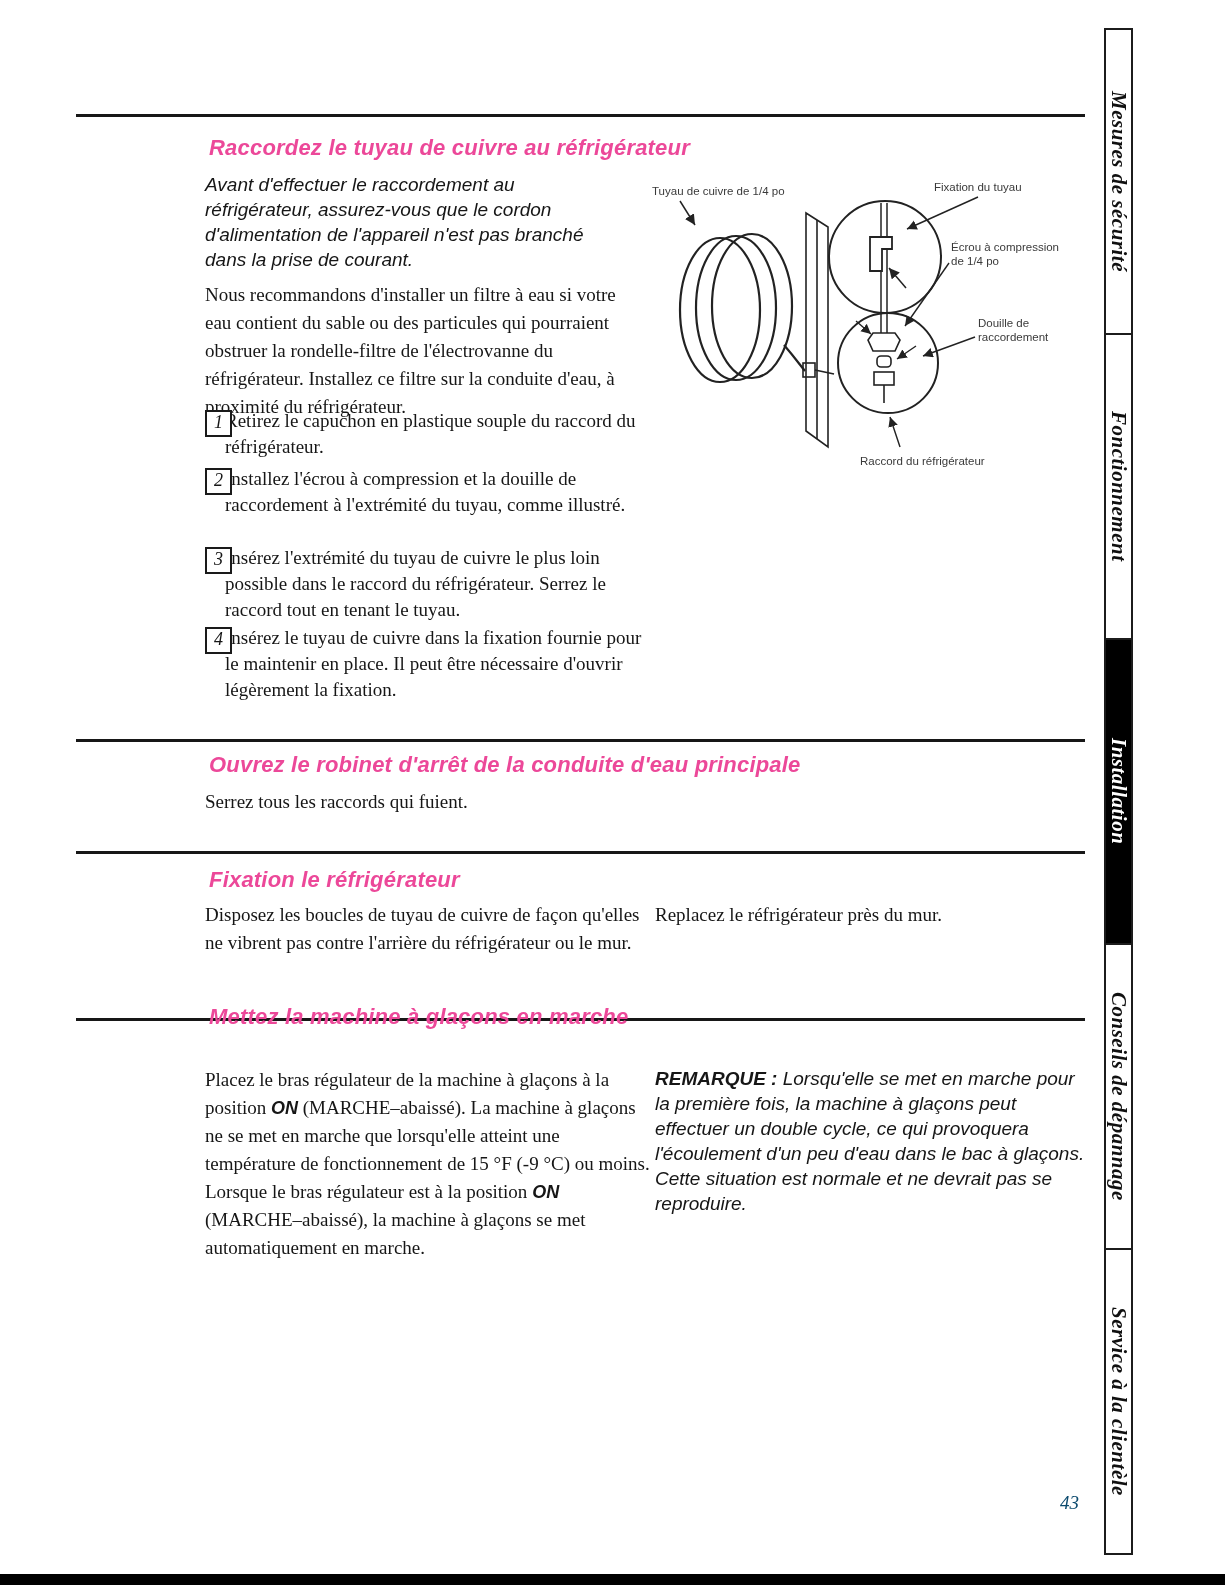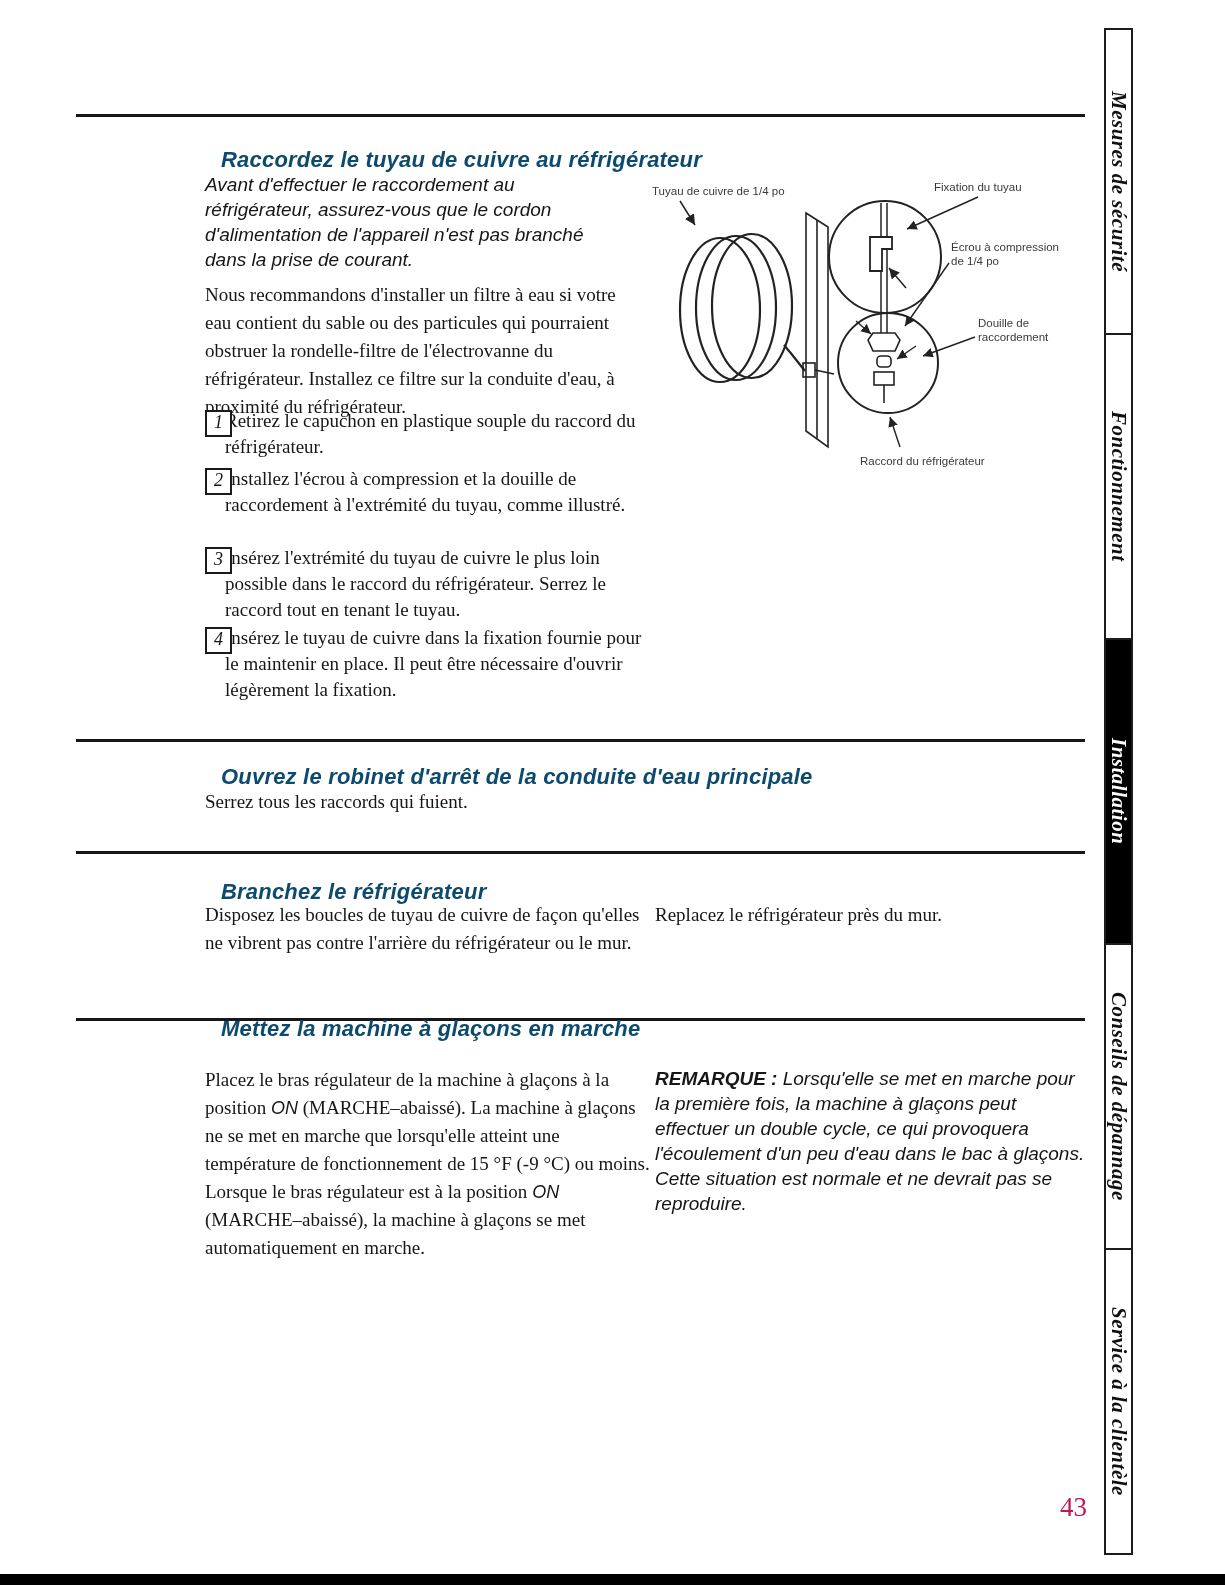--- a/index.html
+++ b/index.html
@@ -3,45 +3,45 @@
 <meta charset="utf-8">
 <style>
   html,body{margin:0;padding:0}
   body{
     width:1225px;height:1585px;position:relative;background:#ffffff;
     font-family:"Liberation Serif",serif;color:#161616;overflow:hidden;
   }
   .abs{position:absolute}
   .rule{position:absolute;left:76px;width:1009px;height:3px;background:#171717}
   .section-title{
-    position:absolute;left:205px;margin:16px;
+    position:absolute;left:205px;margin:4px;
     font-family:"Liberation Sans",sans-serif;font-style:italic;font-weight:700;
-    font-size:22px;letter-spacing:.2px;color:#0c4a6e;white-space:nowrap;
+    font-size:22px;letter-spacing:.2px;color:#ec4899;white-space:nowrap;
   }
   .serif{font-size:19px;line-height:28px}
   .sans-italic{font-family:"Liberation Sans",sans-serif;font-style:italic;font-size:19px;line-height:25px}
   .step{position:absolute;left:205px;width:448px;font-size:19px;line-height:26px}
   .step-box{
     position:absolute;left:0;top:2px;width:23px;height:23px;border:2px solid #1a1a1a;
     font-style:italic;font-size:18px;line-height:21px;text-align:center;background:#fff;
   }
   .step-text{display:block;margin-left:20px}
-  .bold-on{font-family:"Liberation Sans",sans-serif;font-weight:400;font-style:italic;font-size:18px}
+  .bold-on{font-family:"Liberation Sans",sans-serif;font-weight:700;font-style:italic;font-size:18px}
   .note-label{font-weight:700}
   .sidebar{position:absolute;left:1104px;top:28px;width:63px}
   .side-tab{
     height:303px;border:2px solid #1c1c1c;border-bottom:none;
     display:flex;align-items:center;justify-content:center;
     writing-mode:vertical-rl;font-style:italic;font-weight:700;font-size:21px;
     letter-spacing:.5px;background:#fff;color:#101010;
   }
   .side-tab:last-child{border-bottom:2px solid #1c1c1c}
   .side-tab.active{background:#000;color:#fff}
   .dlabel{font-family:"Liberation Sans",sans-serif;font-size:11.5px;fill:#3a3a3a}
-  .pagenum{position:absolute;left:1060px;top:1492px;font-size:27px;color:#be185d}
+  .pagenum{position:absolute;left:1060px;top:1492px;font-style:italic;font-size:19px;color:#0c4a6e}
   .bottom-bar{position:absolute;left:0;top:1574px;width:1225px;height:11px;background:#000}
 </style>
 </head>
 <body>
 
 <div class="rule" style="top:114px"></div>
 
 <h2 class="section-title" style="top:131px">Raccordez le tuyau de cuivre au réfrigérateur</h2>
 
 <div class="abs sans-italic" style="left:205px;top:172px;width:382px">Avant d'effectuer le raccordement au réfrigérateur, assurez-vous que le cordon d'alimentation de l'appareil n'est pas branché dans la prise de courant.</div>
@@ -122,21 +122,21 @@
   <text x="330" y="152" class="dlabel">Douille de</text>
   <text x="330" y="166" class="dlabel">raccordement</text>
   <text x="212" y="290" class="dlabel">Raccord du réfrigérateur</text>
 </svg>
 
 <div class="rule" style="top:739px"></div>
 <h2 class="section-title" style="top:748px">Ouvrez le robinet d'arrêt de la conduite d'eau principale</h2>
 <div class="abs serif" style="left:205px;top:788px;width:600px">Serrez tous les raccords qui fuient.</div>
 
 <div class="rule" style="top:851px"></div>
-<h2 class="section-title" style="top:863px">Branchez le réfrigérateur</h2>
+<h2 class="section-title" style="top:863px">Fixation le réfrigérateur</h2>
 <div class="abs serif" style="left:205px;top:901px;width:440px">Disposez les boucles de tuyau de cuivre de façon qu'elles ne vibrent pas contre l'arrière du réfrigérateur ou le mur.</div>
 <div class="abs serif" style="left:655px;top:901px;width:440px">Replacez le réfrigérateur près du mur.</div>
 
 <div class="rule" style="top:1018px"></div>
 <h2 class="section-title" style="top:1000px">Mettez la machine à glaçons en marche</h2>
 <div class="abs serif" style="left:205px;top:1066px;width:448px">
   <span>Placez le bras régulateur de la machine à glaçons à la position </span><span class="bold-on">ON</span><span> (MARCHE–abaissé). La machine à glaçons ne se met en marche que lorsqu'elle atteint une température de fonctionnement de 15 °F (-9 °C) ou moins. Lorsque le bras régulateur est à la position </span><span class="bold-on">ON</span><span> (MARCHE–abaissé), la machine à glaçons se met automatiquement en marche.</span>
 </div>
 <div class="abs sans-italic" style="left:655px;top:1066px;width:438px">
   <span class="note-label">REMARQUE :</span><span> Lorsqu'elle se met en marche pour la première fois, la machine à glaçons peut effectuer un double cycle, ce qui provoquera l'écoulement d'un peu d'eau dans le bac à glaçons. Cette situation est normale et ne devrait pas se reproduire.</span>

